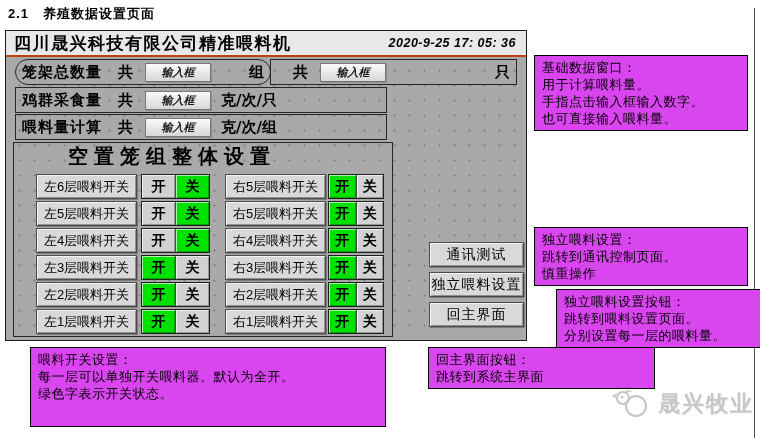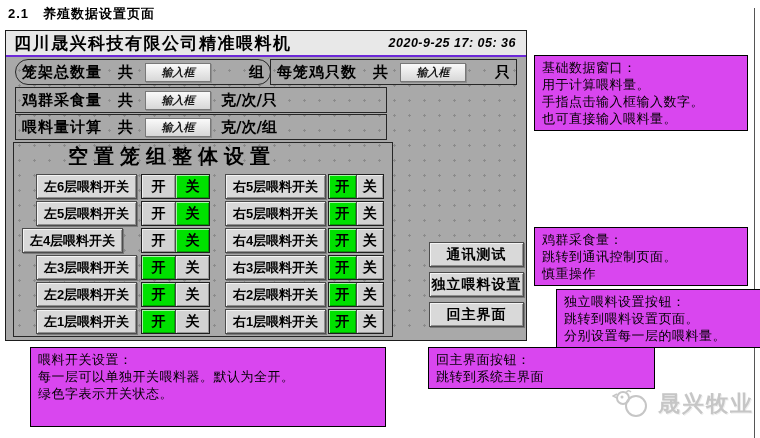--- a/index.html
+++ b/index.html
@@ -11,21 +11,21 @@
   .abs { position:absolute; }
 
   
   .heading { left:8px; top:5px; font-size:13px; font-weight:bold; letter-spacing:1px; }
   .heading .num { margin-right:14px; }
   .page-vline { left:754px; top:8px; width:1px; height:430px; background:#555; }
 
   
   .hmi { left:5px; top:30px; width:522px; height:311px; border:1px solid #1d1d1d; background:#a9a9a9; }
   .hmi-titlebar {
-    height:26px; background:#e8e8e8; border-bottom:2px solid #6d28d9;
+    height:26px; background:#e8e8e8; border-bottom:2px solid #c2410c;
     display:flex; align-items:center; padding:0 10px 0 8px;
   }
   .hmi-title {
     font-family:"DejaVu Serif","Liberation Serif",serif;
     font-weight:bold; font-size:17px; letter-spacing:1.5px; white-space:nowrap;
   }
   .hmi-date {
     margin-left:auto; font-style:italic; font-weight:bold; font-size:12.5px;
     letter-spacing:.5px; white-space:nowrap;
   }
@@ -56,21 +56,21 @@
   .group-box { position:absolute; left:7px; top:85px; width:380px; height:195px; border:1px solid #262626; }
   .group-title {
     position:absolute; left:14px; top:86px; font-family:"DejaVu Serif","Liberation Serif",serif;
     font-weight:bold; font-size:20px; letter-spacing:6px; white-space:nowrap;margin-left:48px;
   }
 
   .hmi-btn {
     position:absolute; background:#d9d9d9; border:1px solid #4c4c4c;
     box-shadow:inset 1px 1px 0 #f4f4f4, inset -1px -1px 0 #8f8f8f, 1px 1px 0 #7a7a7a;
     display:flex; align-items:center; justify-content:center;
-    font-weight:bold; font-size:13px; white-space:nowrap; cursor:default;
+    font-weight:normal; font-size:13px; white-space:nowrap; cursor:default;
   }
   .label-btn { width:101px; height:25px; }
   .nav-btn { left:423px; width:95px; height:25px; font-size:14px; letter-spacing:1px; }
 
   .toggle { position:absolute; height:25px; display:flex; border:1px solid #1f1f1f; background:#d2d2d2; }
   .half {
     flex:1; display:flex; align-items:center; justify-content:center;
     font-weight:bold; font-size:14px; background:#d2d2d2;
     box-shadow:inset 1px 1px 0 rgba(255,255,255,.65), inset -1px -1px 0 rgba(0,0,0,.28);
   }
@@ -111,21 +111,20 @@
   </div>
   <div class="hmi-body">
 
     <div class="field-box" style="left:9px; top:2px; width:256px; height:26px;border-radius:13px;">
       <span class="field-label">笼架总数量</span>
       <span class="field-total">共</span>
       <span class="input-box">输入框</span>
       <span class="unit push">组</span>
     </div>
     <div class="field-box" style="left:264px; top:2px; width:247px; height:26px;">
-      <span class="field-label">每笼鸡只数</span>
       <span class="field-total">共</span>
       <span class="input-box">输入框</span>
       <span class="unit push">只</span>
     </div>
 
     <div class="field-box" style="left:9px; top:30px; width:372px; height:26px;">
       <span class="field-label">鸡群采食量</span>
       <span class="field-total">共</span>
       <span class="input-box">输入框</span>
       <span class="unit">克/次/只</span>
@@ -144,21 +143,21 @@
     <div class="hmi-btn label-btn" style="left:30px; top:117px;">左6层喂料开关</div>
     <div class="toggle toggle-left state-off" style="left:135px; top:117px;">
       <span class="half half-on">开</span>
       <span class="half half-off">关</span>
     </div>
     <div class="hmi-btn label-btn" style="left:30px; top:144px;">左5层喂料开关</div>
     <div class="toggle toggle-left state-off" style="left:135px; top:144px;">
       <span class="half half-on">开</span>
       <span class="half half-off">关</span>
     </div>
-    <div class="hmi-btn label-btn" style="left:16px; top:171px;">左4层喂料开关</div>
+    <div class="hmi-btn label-btn" style="left:30px; top:171px;">左4层喂料开关</div>
     <div class="toggle toggle-left state-off" style="left:135px; top:171px;">
       <span class="half half-on">开</span>
       <span class="half half-off">关</span>
     </div>
     <div class="hmi-btn label-btn" style="left:30px; top:198px;">左3层喂料开关</div>
     <div class="toggle toggle-left state-on" style="left:135px; top:198px;">
       <span class="half half-on">开</span>
       <span class="half half-off">关</span>
     </div>
     <div class="hmi-btn label-btn" style="left:30px; top:225px;">左2层喂料开关</div>
@@ -210,21 +209,21 @@
 </div>
 
 <div class="note" style="left:534px; top:55px; width:214px; min-height:76px;">
   <div>基础数据窗口：</div>
   <div>用于计算喂料量。</div>
   <div>手指点击输入框输入数字。</div>
   <div>也可直接输入喂料量。</div>
 </div>
 
 <div class="note" style="left:534px; top:227px; width:214px; min-height:46px;">
-  <div>鸡群采食量：</div>
+  <div>独立喂料设置：</div>
   <div>跳转到通讯控制页面。</div>
   <div>慎重操作</div>
 </div>
 
 <div class="note" style="left:556px; top:281px; width:214px; min-height:48px;margin-top:8px;">
   <div>独立喂料设置按钮：</div>
   <div>跳转到喂料设置页面。</div>
   <div>分别设置每一层的喂料量。</div>
 </div>
 

